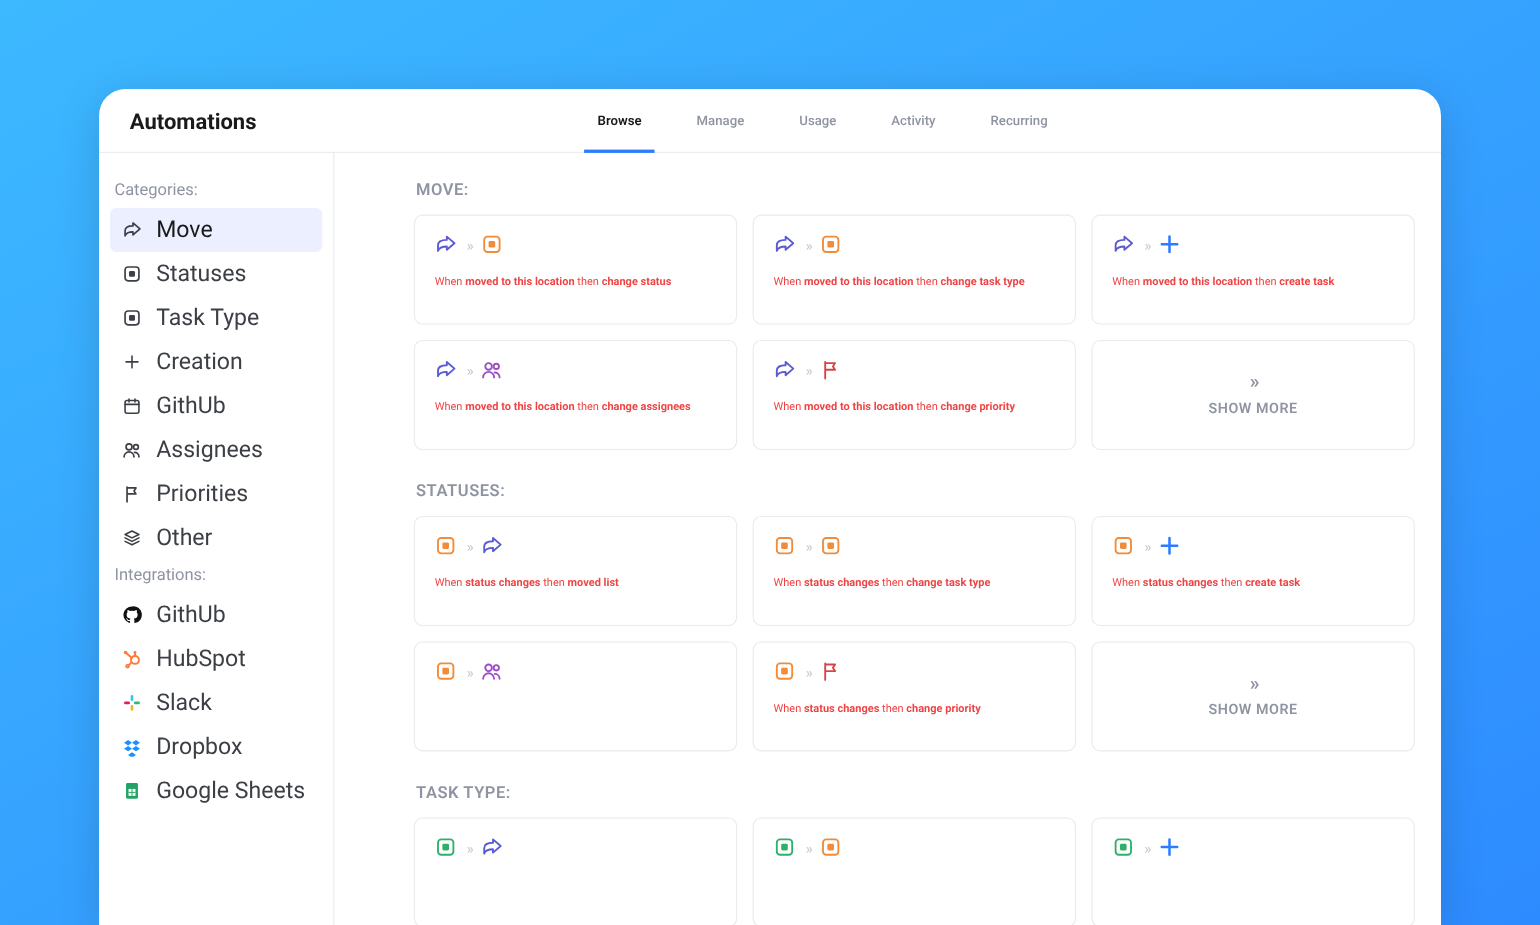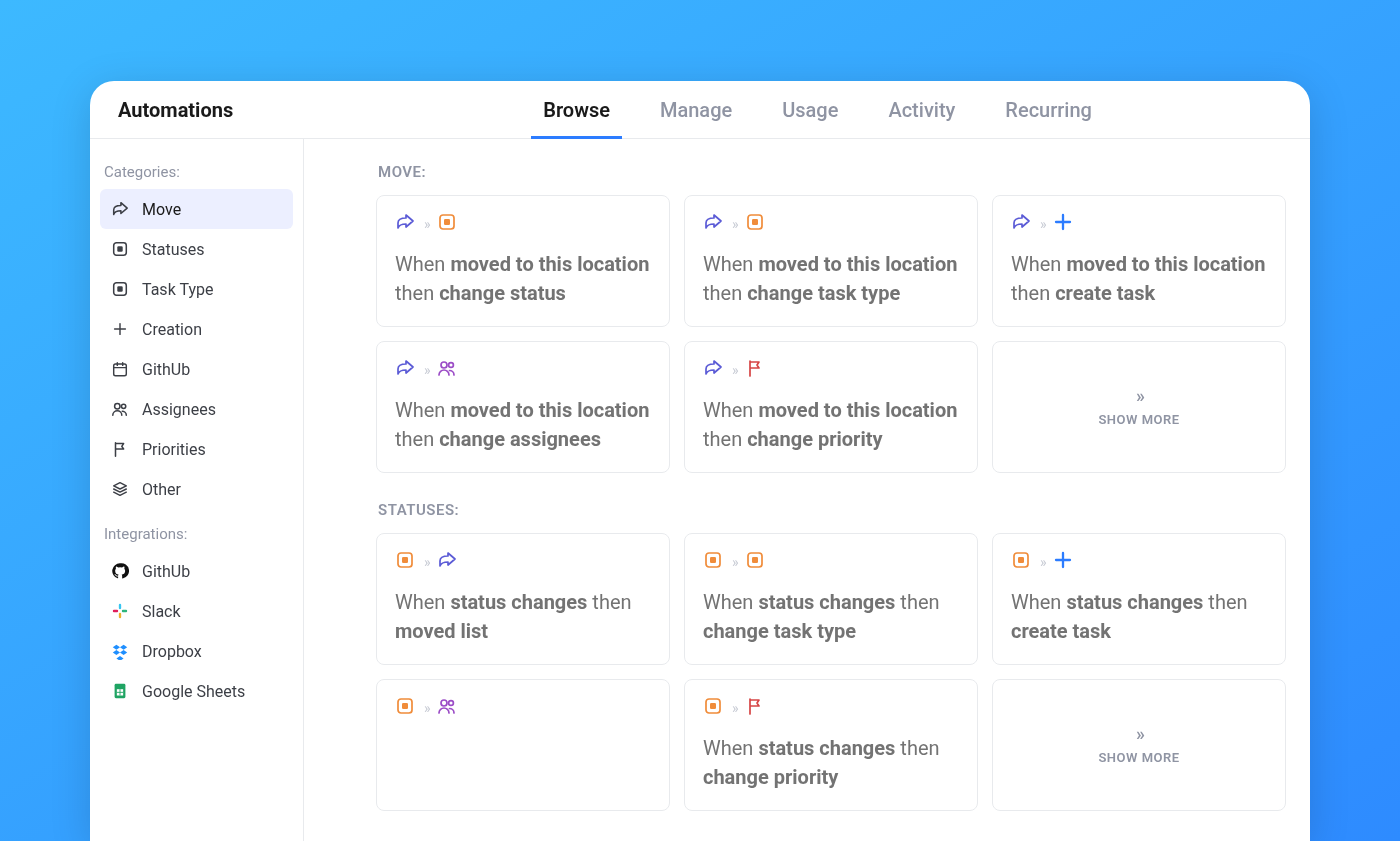--- a/index.html
+++ b/index.html
@@ -14,52 +14,52 @@
     border-radius: 24px 24px 0 0; box-shadow: 0 8px 40px rgba(0,0,0,0.15);
     display: flex; flex-direction: column; overflow: hidden;
   }
   .topbar {
     height: 58px; display: flex; align-items: center;
     border-bottom: 1px solid #e8eaed; padding: 0 28px;
   }
   .app-title { font-size: 20px; font-weight: 700; color: #1a1a1a; }
   .tabs { display: flex; gap: 50px; margin-left: 310px; height: 100%; }
   .tab {
-    display: flex; align-items: center; color: #8f94a3; font-size: 20px; font-weight: 500;
+    display: flex; align-items: center; color: #8f94a3; font-size: 12px; font-weight: 500;
     cursor: pointer; position: relative;
   }
   .tab.active { color: #1a1a1a; font-weight: 600; }
   .tab.active::after {
     content: ""; position: absolute; bottom: -1px; left: -12px; right: -12px;
     height: 3px; background: #2c7cff;
   }
   .body { flex: 1; display: flex; overflow: hidden; gap: 44px; }
   .sidebar {
     width: 214px; border-right: 1px solid #e8eaed; padding: 16px 10px 0 10px;
     overflow-y: auto;
   }
   .side-label { color: #8f94a3; font-size: 15px; margin: 8px 0 8px 4px; }
   .side-item {
     display: flex; align-items: center; gap: 12px; height: 40px; padding: 0 10px;
-    border-radius: 6px; cursor: pointer; color: #3c3f46; font-size: 16px;
+    border-radius: 6px; cursor: pointer; color: #3c3f46; font-size: 21px;
   }
   .side-item.active { background: #ecefff; color: #1a1a1a; }
   .side-item .ico { width: 20px; height: 20px; display: flex; align-items: center; justify-content: center; flex-shrink: 0; }
   .main { flex: 1; overflow-y: auto; padding: 20px 24px 0 28px; }
   .section-title {
     color: #8f94a3; font-size: 15px; font-weight: 600; letter-spacing: .5px;
     margin: 4px 0 14px 2px; text-transform: uppercase;
   }
   .grid { display: grid; grid-template-columns: repeat(3, 1fr); gap: 14px; margin-bottom: 28px; }
   .card {
     border: 1px solid #e8eaed; border-radius: 8px; padding: 16px 18px 18px 18px;
     min-height: 100px; cursor: pointer;
   }
   .card-icons { display: flex; align-items: center; gap: 9px; margin-bottom: 14px; }
-  .card-text { font-size: 20px; color: #737373; line-height: 1.45; }
+  .card-text { font-size: 10px; color: #ef4444; line-height: 1.45; }
   .card-text b { font-weight: 700; }
   .showmore {
     display: flex; flex-direction: column; align-items: center; justify-content: center;
     color: #8f94a3; font-size: 13px; font-weight: 600; letter-spacing: .5px;
   }
   .chev-sep { color: #c7cbd4; font-size: 14px; letter-spacing: -3px; }
   
   .ico svg { width: 18px; height: 18px; }
   .card-icons .ico svg { width: 20px; height: 20px; }
 </style>
@@ -195,29 +195,37 @@
           </div>
           <div class="side-item">
             <span class="ico">
               <svg viewBox="0 0 20 20" style="color: rgb(60, 63, 70);">
                 <use href="#i-stack"></use>
               </svg>
             </span>
             <span>Other</span>
           </div>
         </div>
-      <div class="side-label" style="margin-top:16px">Integrations:</div>
+      <div class="side-label" style="margin-top:4px">Integrations:</div>
       <div id="sidebar-integrations">
           <div class="side-item">
             <span class="ico">
               <svg viewBox="0 0 20 20" style="color: rgb(17, 17, 17);">
                 <use href="#i-github"></use>
               </svg>
             </span>
             <span>GithUb</span>
+          </div>
+          <div class="side-item">
+            <span class="ico">
+              <svg viewBox="0 0 20 20" style="color: rgb(255, 122, 60);">
+                <use href="#i-hubspot"></use>
+              </svg>
+            </span>
+            <span>HubSpot</span>
           </div>
           <div class="side-item">
             <span class="ico">
               <svg viewBox="0 0 20 20">
                 <rect x="8.7" y="2" width="2.6" height="6" rx="1.3" fill="#36c5f0"></rect>
                 <rect x="12" y="8.7" width="6" height="2.6" rx="1.3" fill="#2eb67d"></rect>
                 <rect x="8.7" y="12" width="2.6" height="6" rx="1.3" fill="#ecb22e"></rect>
                 <rect x="2" y="8.7" width="6" height="2.6" rx="1.3" fill="#e01e5a"></rect>
               </svg>
             </span>

